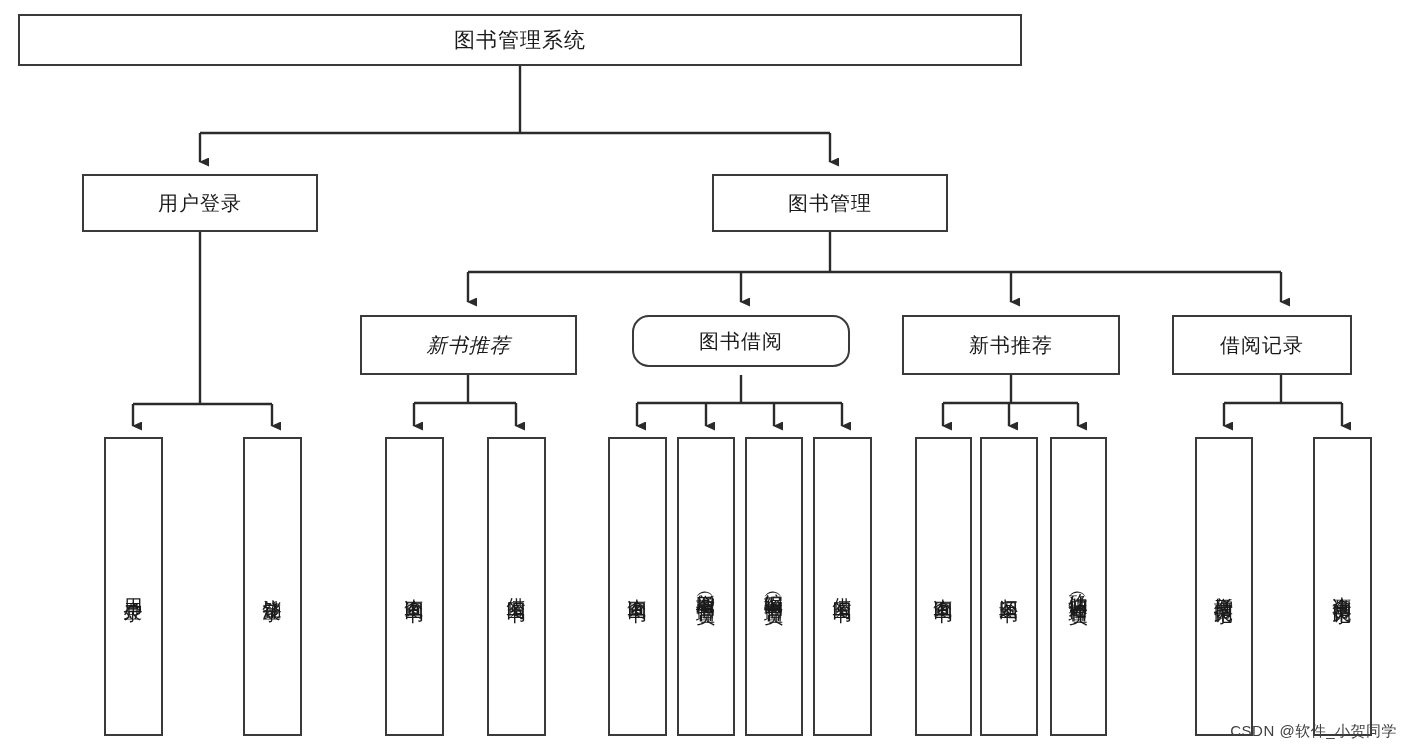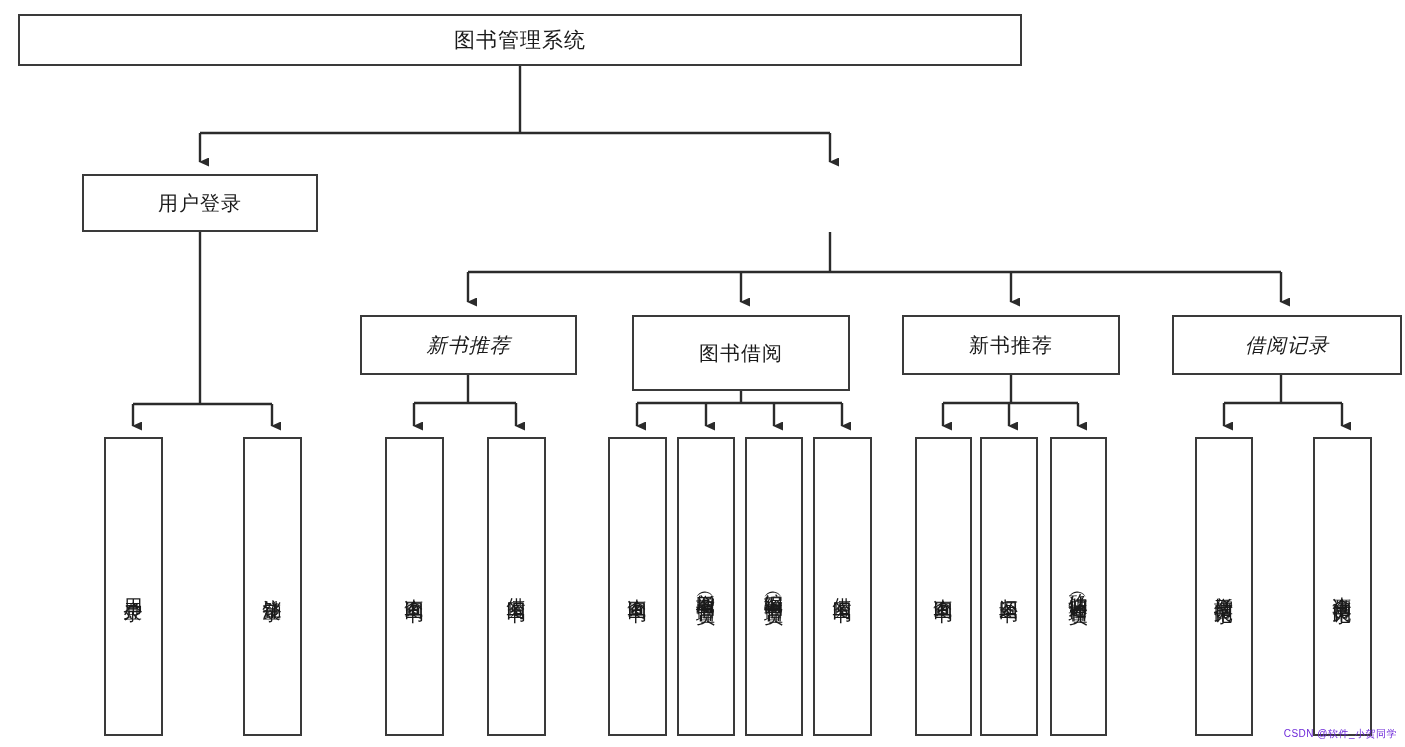--- a/index.html
+++ b/index.html
@@ -55,22 +55,22 @@
     font-size: 19px;
     line-height: 1.32;
     letter-spacing: 2px;
     white-space: nowrap;
     color: #1a1a1a;
   }
   .watermark {
     position: absolute;
     right: 8px;
     bottom: 6px;
-    font-size: 10px;
-    color: #6d28d9;
+    font-size: 15px;
+    color: #404040;
     z-index: 5;
     white-space: nowrap;
     letter-spacing: 0.5px;
   }
 </style>
 </head>
 <body>
 
 <div id="canvas">
 
@@ -125,34 +125,37 @@
   </svg>
 
   <div class="node h root" style="left:18px; top:14px; width:1004px; height:52px;text-align:center;">
     <span>图书管理系统</span>
   </div>
 
   <div class="node h" style="left:82px; top:174px; width:236px; height:58px;">
     <span>用户登录</span>
   </div>
 
+  <div class="node h" style="left:712px; top:174px; width:236px; height:58px;">
+    <span>图书管理</span>
+  </div>
 
   <div class="node h" style="left:360px; top:315px; width:217px; height:60px;font-style:italic;">
     <span>新书推荐</span>
   </div>
 
-  <div class="node h" style="left:632px; top:315px; width:218px; height:76px;">
+  <div class="node h" style="left:632px; top:315px; width:218px; height:52px;border-radius:17px;">
     <span>图书借阅</span>
   </div>
 
   <div class="node h" style="left:902px; top:315px; width:218px; height:60px;">
     <span>新书推荐</span>
   </div>
 
-  <div class="node h" style="left:1172px; top:315px; width:230px; height:60px;font-style:italic;">
+  <div class="node h" style="left:1172px; top:315px; width:180px; height:60px;">
     <span>借阅记录</span>
   </div>
 
   <div class="node v" style="left:104px; top:437px; width:59px; height:299px;">
     <span class="vlabel">用户登录</span>
   </div>
 
   <div class="node v" style="left:243px; top:437px; width:59px; height:299px;">
     <span class="vlabel">注销登录</span>
   </div>

